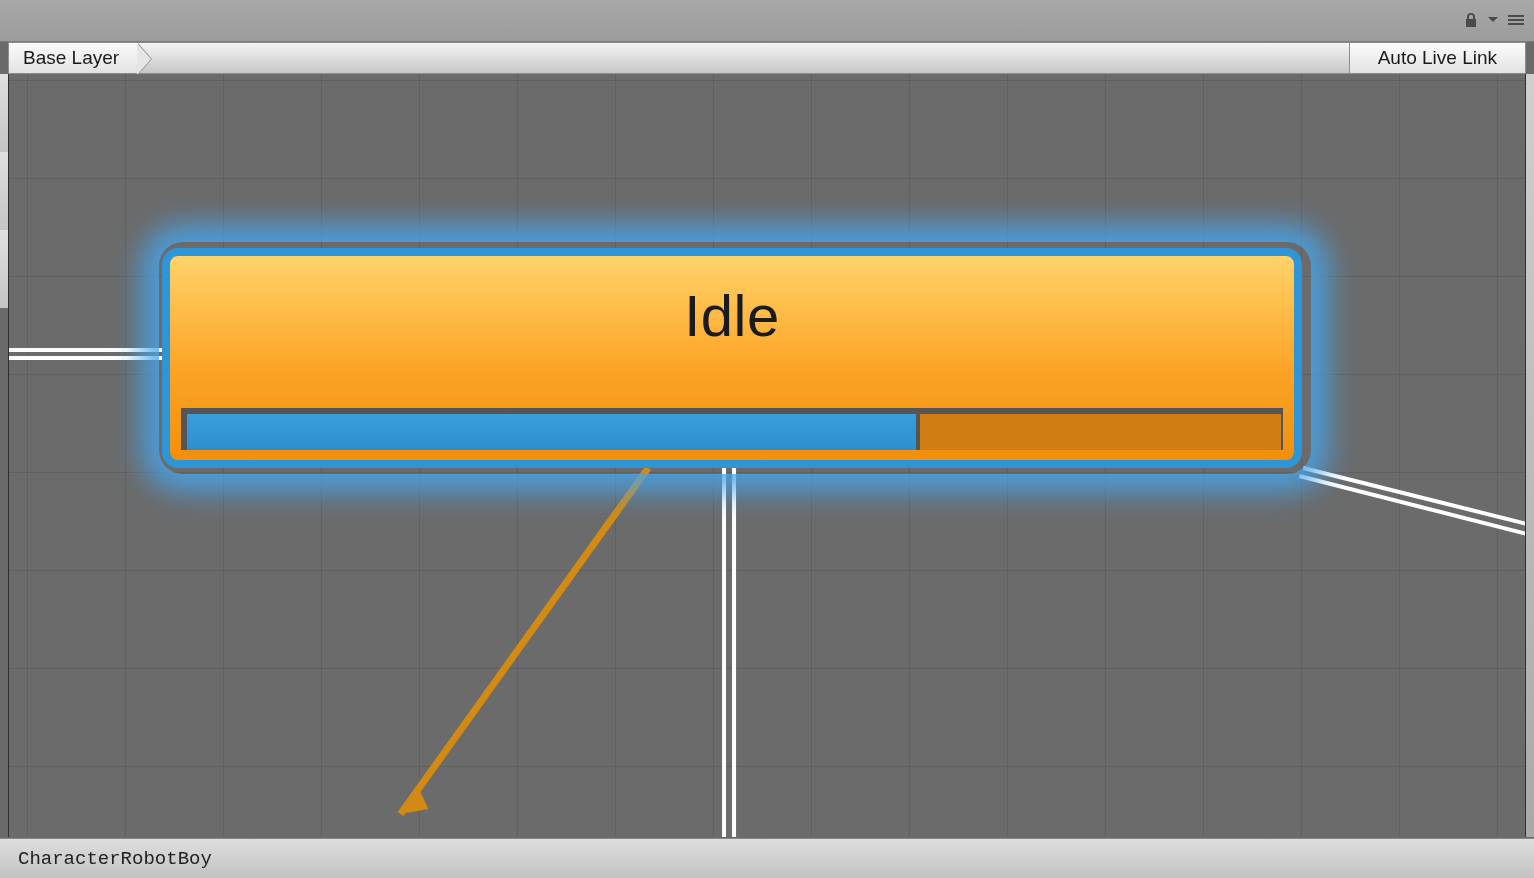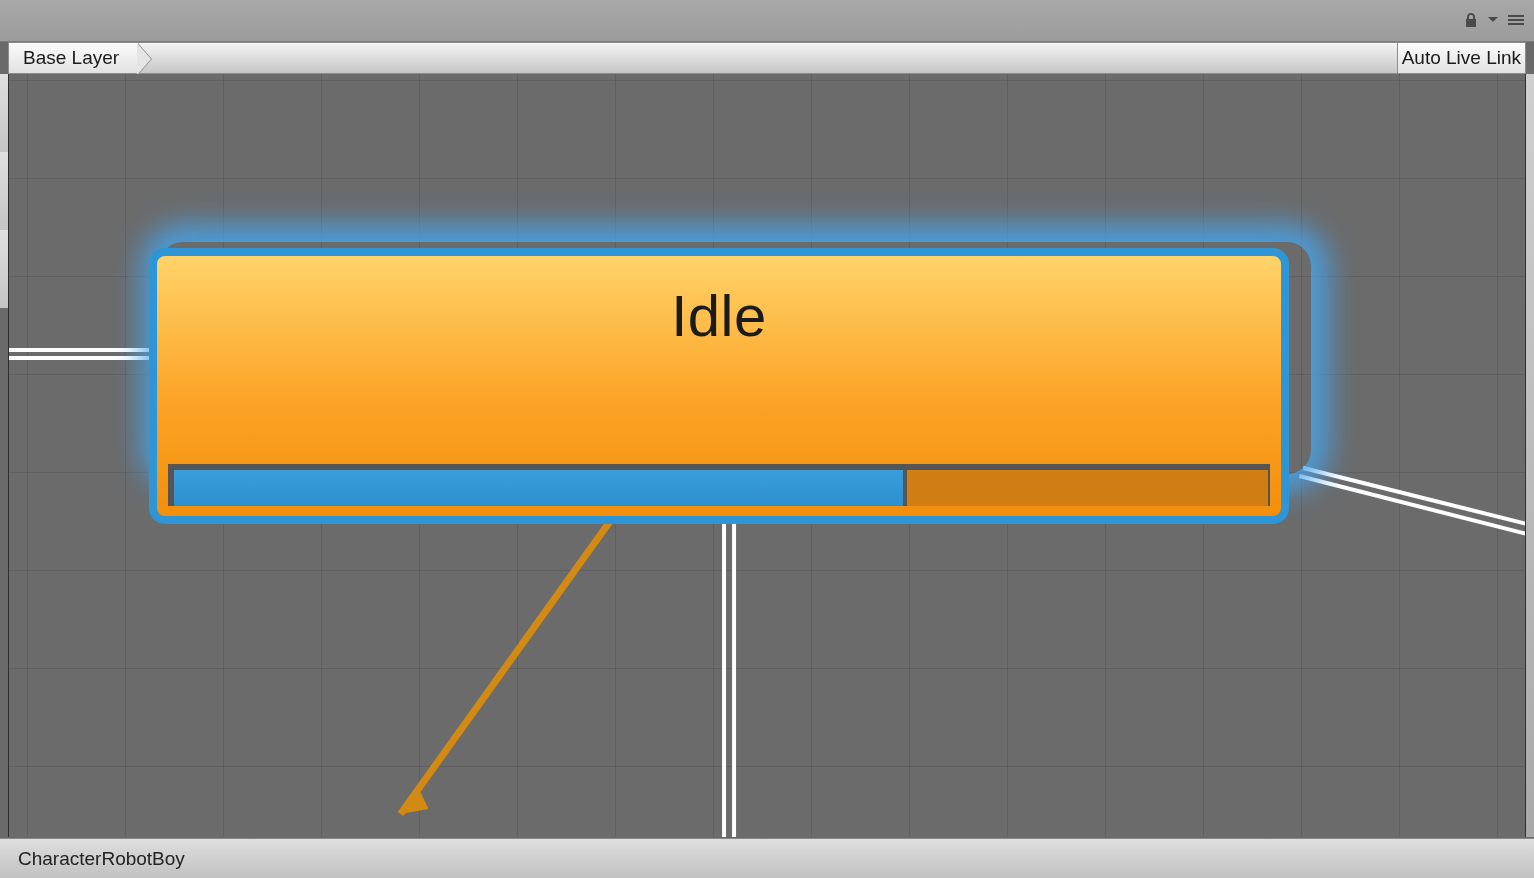--- a/index.html
+++ b/index.html
@@ -64,21 +64,21 @@
     border-top: 16px solid transparent;
     border-bottom: 16px solid transparent;
     border-left: 14px solid #e5e5e5;
     filter: drop-shadow(1px 0 0 #8d8d8d);
   }
   .autolive {
     margin-left: auto;
     height: 100%;
     display: flex;
     align-items: center;
-    padding: 0 4px;
+    padding: 0 28px;
     border-left: 1px solid #8d8d8d;
     font-size: 19px;
     color: #1a1a1a;
     background: linear-gradient(#fcfcfc,#e2e2e2);
   }
   
   .graph {
     position: absolute;
     top: 74px; left: 8px; right: 8px; bottom: 41px;
     background-color: #6b6b6b;
@@ -99,24 +99,24 @@
     top: 168px;
     width: 1152px;
     height: 232px;
     border-radius: 24px;
     background: rgba(60,160,235,0.0);
     box-shadow: 0 0 28px 18px rgba(70,165,235,0.85);
     pointer-events: none;
   }
   .node {
     position: absolute;
-    left: 140px;
+    left: 153px;
     top: 174px;
     width: 1140px;
-    height: 276px;
+    height: 220px;
     border-radius: 16px;
     border: 8px solid #2e95d6;
     background: linear-gradient(#ffd36a 0%, #fca426 55%, #f28f0c 100%);
     display: flex;
     flex-direction: column;
     justify-content: center;
     align-items: center;
     padding: 8px 8px 10px 8px;
   }
   .node-title {
@@ -160,20 +160,21 @@
     position: absolute;
     left: 0; right: 0; bottom: 0;
     height: 40px;
     background: linear-gradient(#dedede, #c2c2c2);
     border-top: 1px solid #888;
     display: flex;
     align-items: center;
     padding: 0 18px;
     font-size: 19px;
     color: #222;
+    font-family: Liberation Mono, monospace;
   }
   .status-right { margin-left: auto; }
   .scroll-cap {
     position:absolute; right:0; top:74px; bottom:41px; width:8px;
     background: linear-gradient(#cfcfcf,#a9a9a9);
   }
 </style>
 </head>
 <body>
 

